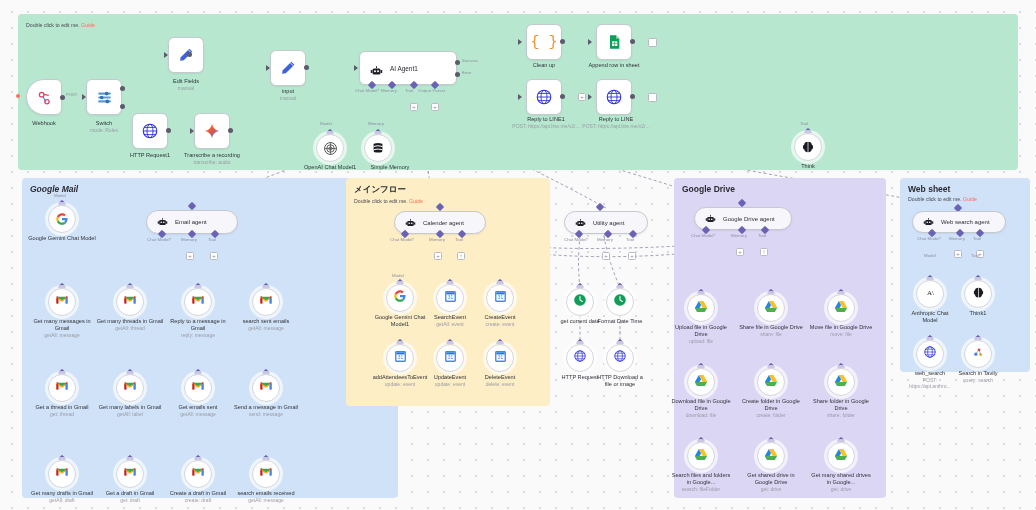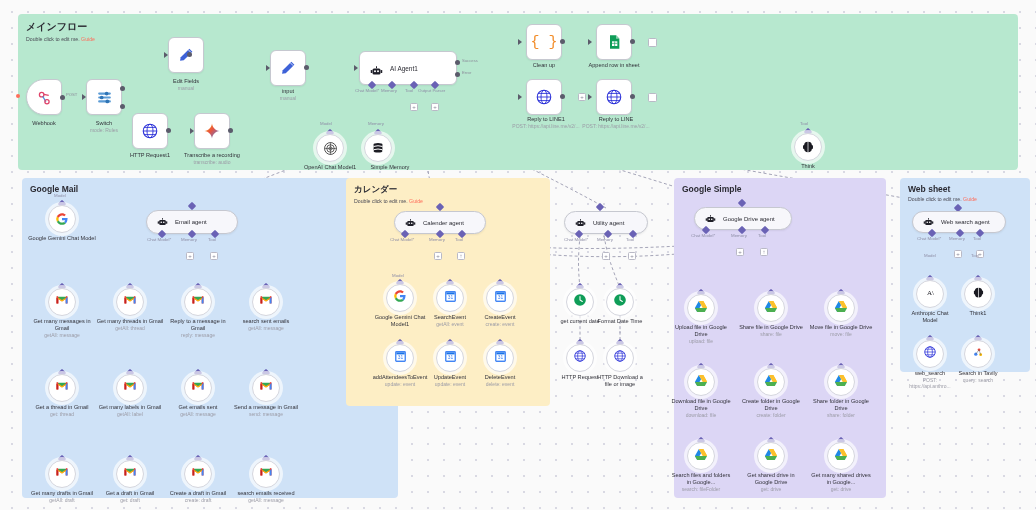--- a/index.html
+++ b/index.html
@@ -16,21 +16,21 @@
   svg.links { position:absolute; left:0; top:0; width:1036px; height:510px; pointer-events:none; }
 
   
   .note { position:absolute; border-radius:4px; }
   .note .note-title { font-weight:bold; color:#2b2b33; }
   .note .note-sub { font-size:5.2px; color:#4a4a55; margin-top:2px; }
   .note .note-sub a { color:#ff6d5a; text-decoration:none; }
 
   .note-main  { left:18px;  top:14px;  width:1000px; height:156px; background:#b7e8cf; }
   .note-main .note-title { font-size:10px; }
-  .note-gmail { left:22px;  top:178px; width:376px; height:320px; background:#cfe2f7; }
+  .note-gmail { left:22px;  top:178px; width:376px; height:320px; background:#cfe2f7;font-style:italic; }
   .note-cal   { left:346px; top:178px; width:204px; height:228px; background:#fdeec5; }
   .note-util  { left:554px; top:178px; width:116px; height:228px; background:#cfe2f7; }
   .note-gd    { left:674px; top:178px; width:212px; height:320px; background:#dcd6f5; }
   .note-web   { left:900px; top:178px; width:130px; height:194px; background:#cfe2f7; }
   .note-inner { padding:6px 8px; }
   .note-gmail .note-title, .note-util .note-title, .note-gd .note-title,
   .note-cal .note-title, .note-web .note-title { font-size:8.5px; }
 
   
   .sqnode {
@@ -162,38 +162,37 @@
       <path d="M932,236 C930,258 930,268 930,278"></path>
       <path d="M978,236 C978,258 978,268 978,278"></path>
       <path d="M978,240 C968,258 948,268 936,278"></path>
       <path d="M930,300 L930,340"></path>
         <path d="M978,300 L978,340"></path>
     </g>
   </svg>
 
   <div class="note note-main">
     <div class="note-inner">
+      <div class="note-sub"><span>Double click to edit me.</span> <a href="#">Guide</a></div>
+    </div>
+  </div>
+  <div class="note note-gmail">
+    <div class="note-inner">
+        <div class="note-title">Google Mail</div>
+      </div>
+  </div>
+  <div class="note note-cal">
+    <div class="note-inner">
       <div class="note-title">メインフロー</div>
       <div class="note-sub"><span>Double click to edit me.</span> <a href="#">Guide</a></div>
     </div>
   </div>
-  <div class="note note-gmail">
-    <div class="note-inner">
-        <div class="note-title">Google Mail</div>
-      </div>
-  </div>
-  <div class="note note-cal">
-    <div class="note-inner">
-      <div class="note-title">カレンダー</div>
-      <div class="note-sub"><span>Double click to edit me.</span> <a href="#">Guide</a></div>
-    </div>
-  </div>
   <div class="note note-gd">
     <div class="note-inner">
-        <div class="note-title">Google Simple</div>
+        <div class="note-title">Google Drive</div>
       </div>
   </div>
   <div class="note note-web">
     <div class="note-inner">
       <div class="note-title">Web sheet</div>
       <div class="note-sub"><span>Double click to edit me.</span> <a href="#">Guide</a></div>
     </div>
   </div>
 
   <div class="dot" style="left:16px;top:94px;background:#ff6d5a;width:4px;height:4px;"></div>

